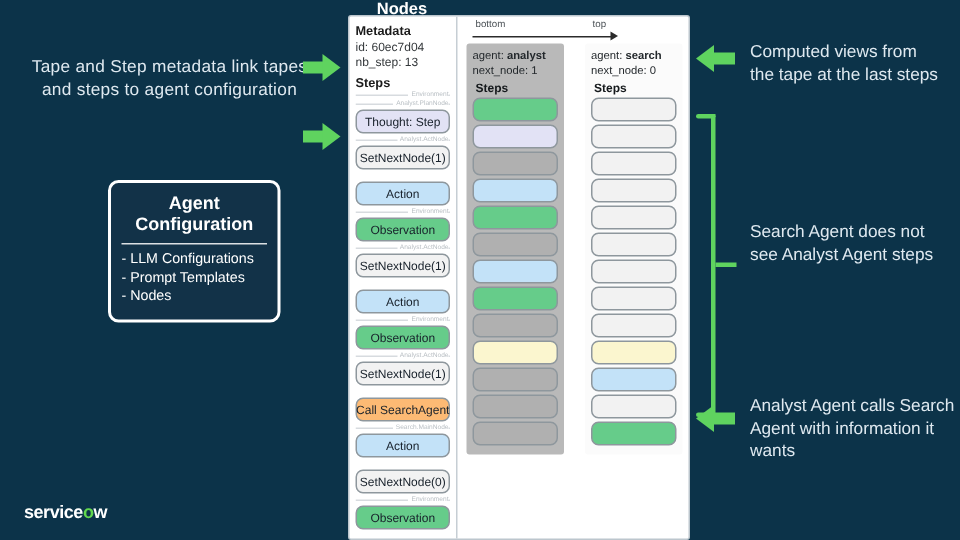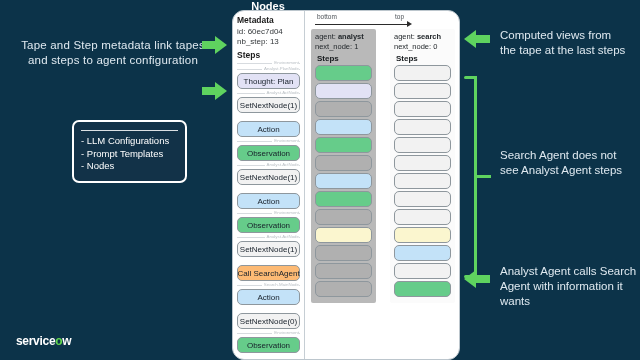--- a/index.html
+++ b/index.html
@@ -27,21 +27,21 @@
   .cfg-title {
     text-align:center; font-weight:bold; font-size:12px;
     line-height:14px; color:#ffffff; padding-bottom:4px;
   }
   .cfg-rule { height:1px; background:#ffffff; opacity:.85; margin:2px 0 4px 0; }
   .cfg-list { font-size:9.5px; line-height:12.5px; color:#ffffff; }
 
   
   .panel {
     position:absolute; left:232px; top:10px; width:228px; height:350px;
-    background:#ffffff; border:1px solid #bcc6cd; border-radius:12px;
+    background:#ffffff; border:1px solid #bcc6cd; border-radius:2px;
     overflow:hidden;
   }
 
   .col-titles { position:absolute; left:232px; top:0px; width:228px; height:12px; }
   .col-title {
     position:absolute; font-size:11px; font-weight:bold; color:#ffffff;
   }
   .col-title.tape { left:0px; top:0px; width:72px; text-align:center; }
   .col-title.tvs  { left:72px; top:0px; width:156px; text-align:center; }
 
@@ -142,20 +142,24 @@
        border-bottom:9px solid transparent;"></div>
 </div>
 <div class="arrow-right" style="left:202px; top:82px;">
   <div class="abody" style="left:0; top:5px; width:14px;"></div>
   <div class="ahead" style="left:13px; top:0px;
        border-left:12px solid #5fd35f; border-top:9px solid transparent;
        border-bottom:9px solid transparent;"></div>
 </div>
 
 <div class="cfg-card">
+  <div class="cfg-title">
+    <div>Agent</div>
+    <div>Configuration</div>
+  </div>
   <div class="cfg-rule"></div>
   <div class="cfg-list">
     <div>- LLM Configurations</div>
     <div>- Prompt Templates</div>
     <div>- Nodes</div>
   </div>
 </div>
 
 <div class="col-titles">
   <div class="col-title tape">Nodes</div>
@@ -164,21 +168,21 @@
 <div class="panel">
 
   <div class="tape-col">
     <div class="meta-h">Metadata</div>
     <div class="meta-l">id: 60ec7d04</div>
     <div class="meta-l">nb_step: 13</div>
     <div class="steps-h">Steps</div>
     <div id="tape-steps">
         <div class="sep"><span>Environment</span></div>
         <div class="sep"><span>Analyst.PlanNode</span></div>
-        <div class="stepbox" style="background: rgb(226, 226, 245);">Thought: Plan</div>
+        <div class="stepbox" style="background: rgb(226, 226, 245);">Thought: Step</div>
         <div class="sep"><span>Analyst.ActNode</span></div>
         <div class="stepbox" style="background: rgb(242, 242, 242);">SetNextNode(1)</div>
         <div class="sep" style="visibility: hidden;"><span></span></div>
         <div class="stepbox" style="background: rgb(195, 226, 248);">Action</div>
         <div class="sep"><span>Environment</span></div>
         <div class="stepbox" style="background: rgb(102, 204, 138);">Observation</div>
         <div class="sep"><span>Analyst.ActNode</span></div>
         <div class="stepbox" style="background: rgb(242, 242, 242);">SetNextNode(1)</div>
         <div class="sep" style="visibility: hidden;"><span></span></div>
         <div class="stepbox" style="background: rgb(195, 226, 248);">Action</div>

